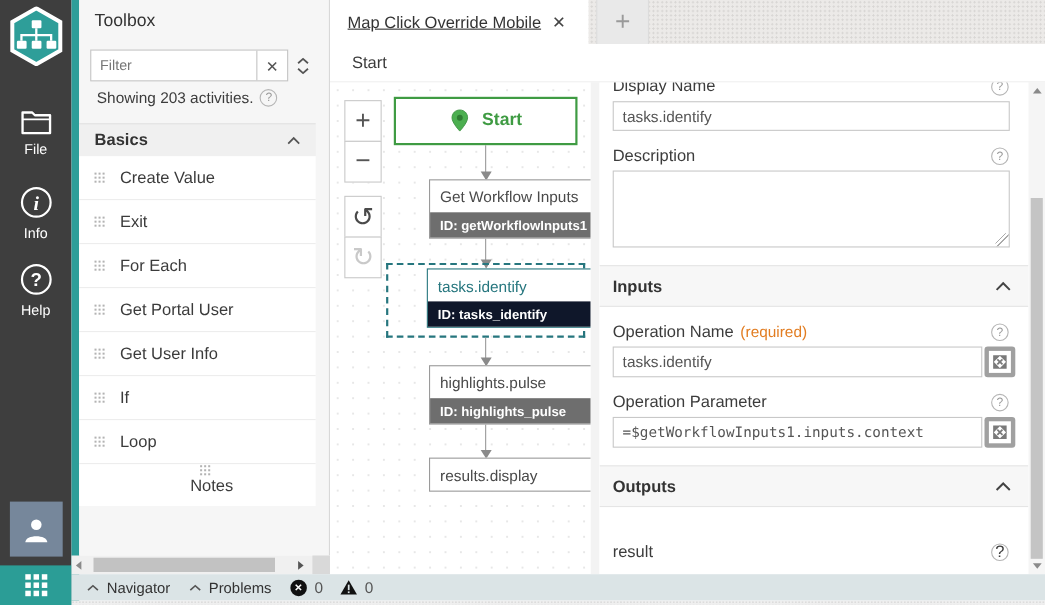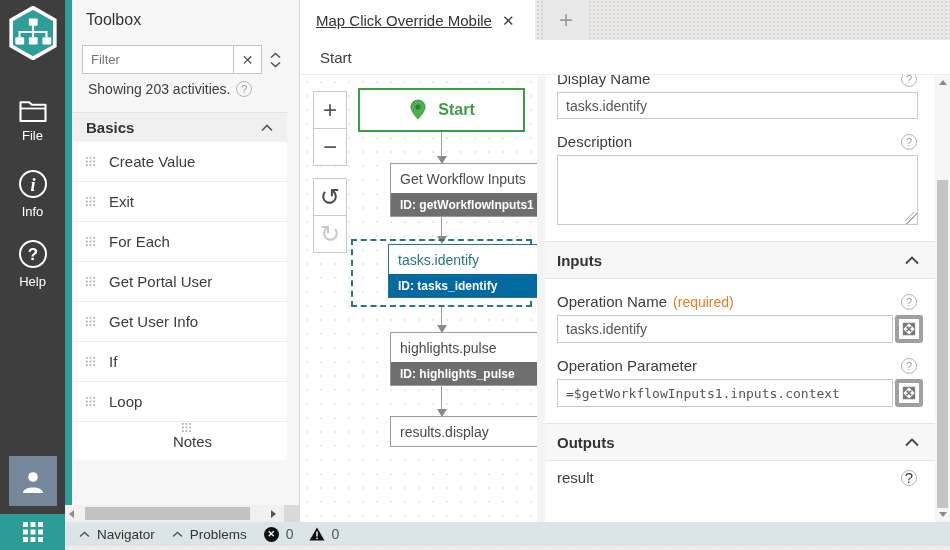--- a/index.html
+++ b/index.html
@@ -64,21 +64,21 @@
   .node { position:absolute; left:58px; width:167px; background:#fff; border:1px solid #9a9a9a;margin-left:32px; }
   .node-title { display:flex; align-items:center; justify-content:space-between; height:29px; padding:0 6px 0 9px; font-size:14px; color:#4a4a4a; }
   .node-id { height:23px; background:#6e6e6e; color:#fff; font-size:12px; font-weight:bold; display:flex; align-items:center; padding-left:9px; }
   .kebab { color:#777; font-size:13px; letter-spacing:0; line-height:5px; cursor:pointer; width:10px; text-align:center; }
   .node-start { position:absolute; left:58px; top:13px; width:167px; height:44px; background:#fff; border:2px solid #3f9b43; display:flex; align-items:center; justify-content:center; gap:10px; cursor:pointer; }
   .node-start span { color:#3f9b43; font-size:16px; font-weight:bold; }
   .sel-wrap { position:absolute; left:51px; top:164px; width:181px; height:68px; border:2px dashed #26767e; padding:3px; cursor:pointer; }
   .sel-wrap .node { position:static; width:100%; }
   .sel-wrap .node { border-color:#26767e; }
   .sel-wrap .node-title { color:#26767e; }
-  .sel-wrap .node-id { background:#0369a1; }
+  .sel-wrap .node-id { background:#0f172a; }
 
   .arrow { position:absolute; width:1px; background:#9a9a9a; left:141px; }
   .arrow::after { content:""; position:absolute; bottom:-1px; left:-4.5px; width:0; height:0; border-left:5px solid transparent; border-right:5px solid transparent; border-top:8px solid #8a8a8a; }
 
   
   .gutter { position:absolute; left:537px; top:75px; width:8px; height:447px; background:#f3f3f3; }
   .rpanel { position:absolute; left:545px; top:75px; width:390px; height:447px; background:#fff; overflow:hidden; }
   .rp-label-row { display:flex; align-items:center; justify-content:space-between; padding:0 18px 0 12px; margin-top:14px; }
   .rp-label { font-size:15px; color:#3c3c3c; }
   .req { color:#e27d22; font-size:14px; margin-left:6px; }
@@ -86,21 +86,21 @@
   .rp-input { display:block; margin:5px 12px 0 12px; width:361px; height:27px; border:1px solid #c8c8c8; padding:0 8px; font-size:14px; color:#555; font-family:"Liberation Sans",sans-serif; outline:none; background:#fff; }
   .rp-textarea { display:block; margin:5px 12px 0 12px; width:361px; height:70px; border:1px solid #c8c8c8; font-family:"Liberation Sans",sans-serif; font-size:14px; color:#555; resize:none; outline:none;
     background-image:linear-gradient(135deg, transparent 0 6px, #aaa 6px 7px, transparent 7px 9px, #aaa 9px 10px, transparent 10px); background-repeat:no-repeat; background-position:bottom right; background-size:12px 12px; }
   .rp-sec { height:38px; background:#f7f7f7; border-top:1px solid #e5e5e5; border-bottom:1px solid #e5e5e5; display:flex; align-items:center; justify-content:space-between; padding:0 16px 0 12px; margin-top:16px; cursor:pointer; }
   .rp-sec span { font-size:15px; font-weight:bold; color:#333; }
   .rp-exp-row { display:flex; align-items:center; margin:5px 12px 0 12px; }
   .rp-exp-row input { flex:1; height:28px; border:1px solid #c8c8c8; padding:0 8px; font-size:14px; color:#555; font-family:"Liberation Sans",sans-serif; outline:none; min-width:0; }
   .rp-exp-row input.mono { font-family:"DejaVu Sans Mono","Liberation Mono",monospace; font-size:13px; }
   .exp-btn { width:28px; height:28px; margin-left:2px; background:#a0a0a0; border:0; border-radius:3px; display:flex; align-items:center; justify-content:center; cursor:pointer; flex:none; }
   .exp-btn .inner { width:20px; height:20px; background:#fff; display:flex; align-items:center; justify-content:center; }
-  .rp-out-row { display:flex; align-items:center; justify-content:space-between; padding:0 18px 0 12px; margin-top:8px; }
+  .rp-out-row { display:flex; align-items:center; justify-content:space-between; padding:0 18px 0 12px; margin-top:32px; }
   .rp-out-row span { font-size:15px; color:#3c3c3c; }
 
   
   .rp-vscroll { position:absolute; left:935px; top:75px; width:15px; height:447px; background:#f5f5f5; }
   .rp-vthumb { position:absolute; left:2px; top:105px; width:11px; height:328px; background:#c4c4c4; }
   .rp-vscroll .tri-up { left:3.5px; }
   .rp-vscroll .tri-down { left:3.5px; }
 
   
   .statusbar { position:absolute; left:65px; top:522px; width:885px; height:24px; background:#dbe4e6; display:flex; align-items:center; padding-left:14px; gap:7px; }

